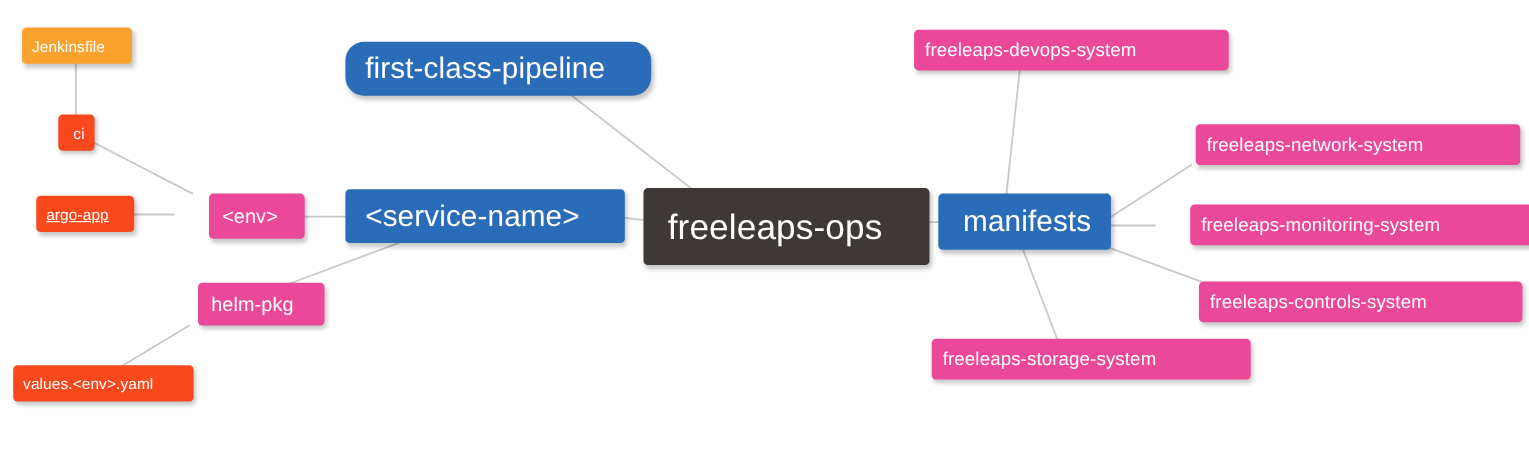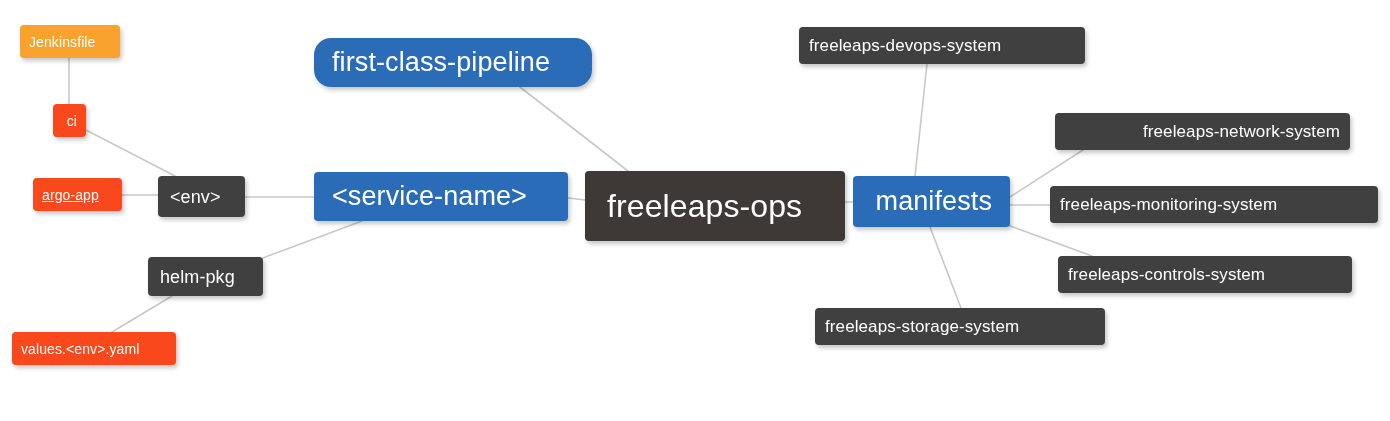--- a/index.html
+++ b/index.html
@@ -48,21 +48,21 @@
     letter-spacing: 0.1px;
   }
   .node-label {
     display: block;
     white-space: nowrap;
   }
 
   
   .c-root   { background: #3e3936; }
   .c-blue   { background: #2b6cb8; }
-  .c-green  { background: #404040; }
+  .c-green  { background: #ec4899; margin-left: 32px; }
   .c-orange { background: #f9a22d; }
   .c-red    { background: #f9481c; }
 
   
   .sz-root {
     font-size: 32px;
     padding: 0 22px;
   }
   .sz-l1 {
     font-size: 27px;
@@ -128,21 +128,21 @@
       </div>
       <div class="node c-root sz-root" style="left: 585px; top: 171px; width: 260px; height: 70px;">
         <span class="node-label">freeleaps-ops</span>
       </div>
       <div class="node c-blue sz-l1" style="left: 853px; top: 176px; width: 157px; height: 51px; justify-content: flex-end;">
         <span class="node-label">manifests</span>
       </div>
       <div class="node c-green sz-l3" style="left: 799px; top: 27px; width: 286px; height: 37px;">
         <span class="node-label">freeleaps-devops-system</span>
       </div>
-      <div class="node c-green sz-l3" style="left: 1055px; top: 113px; width: 295px; height: 37px; justify-content: flex-end;">
+      <div class="node c-green sz-l3" style="left: 1055px; top: 113px; width: 295px; height: 37px;">
         <span class="node-label">freeleaps-network-system</span>
       </div>
       <div class="node c-green sz-l3" style="left: 1050px; top: 186px; width: 328px; height: 37px;">
         <span class="node-label">freeleaps-monitoring-system</span>
       </div>
       <div class="node c-green sz-l3" style="left: 1058px; top: 256px; width: 294px; height: 37px;">
         <span class="node-label">freeleaps-controls-system</span>
       </div>
       <div class="node c-green sz-l3" style="left: 815px; top: 308px; width: 290px; height: 37px; align-items: center;">
         <span class="node-label">freeleaps-storage-system</span>

